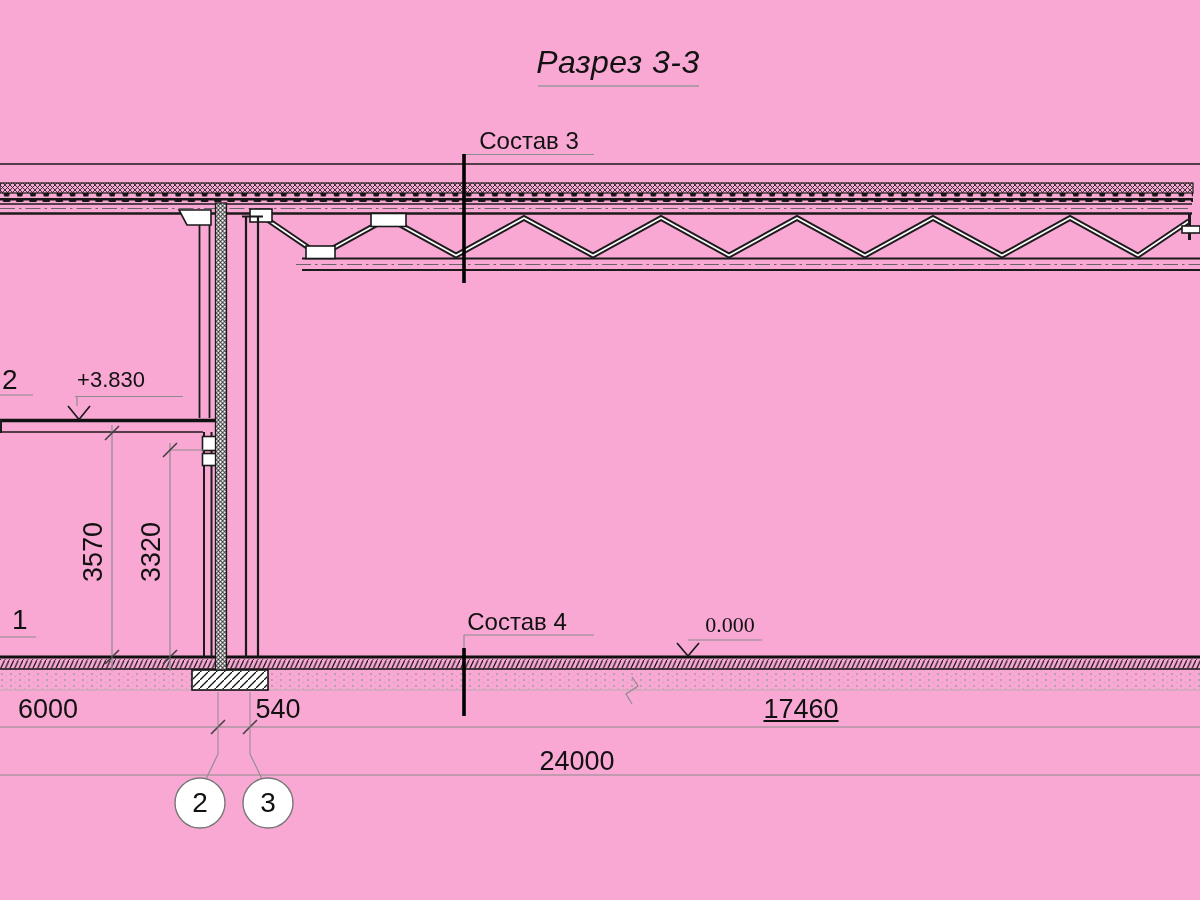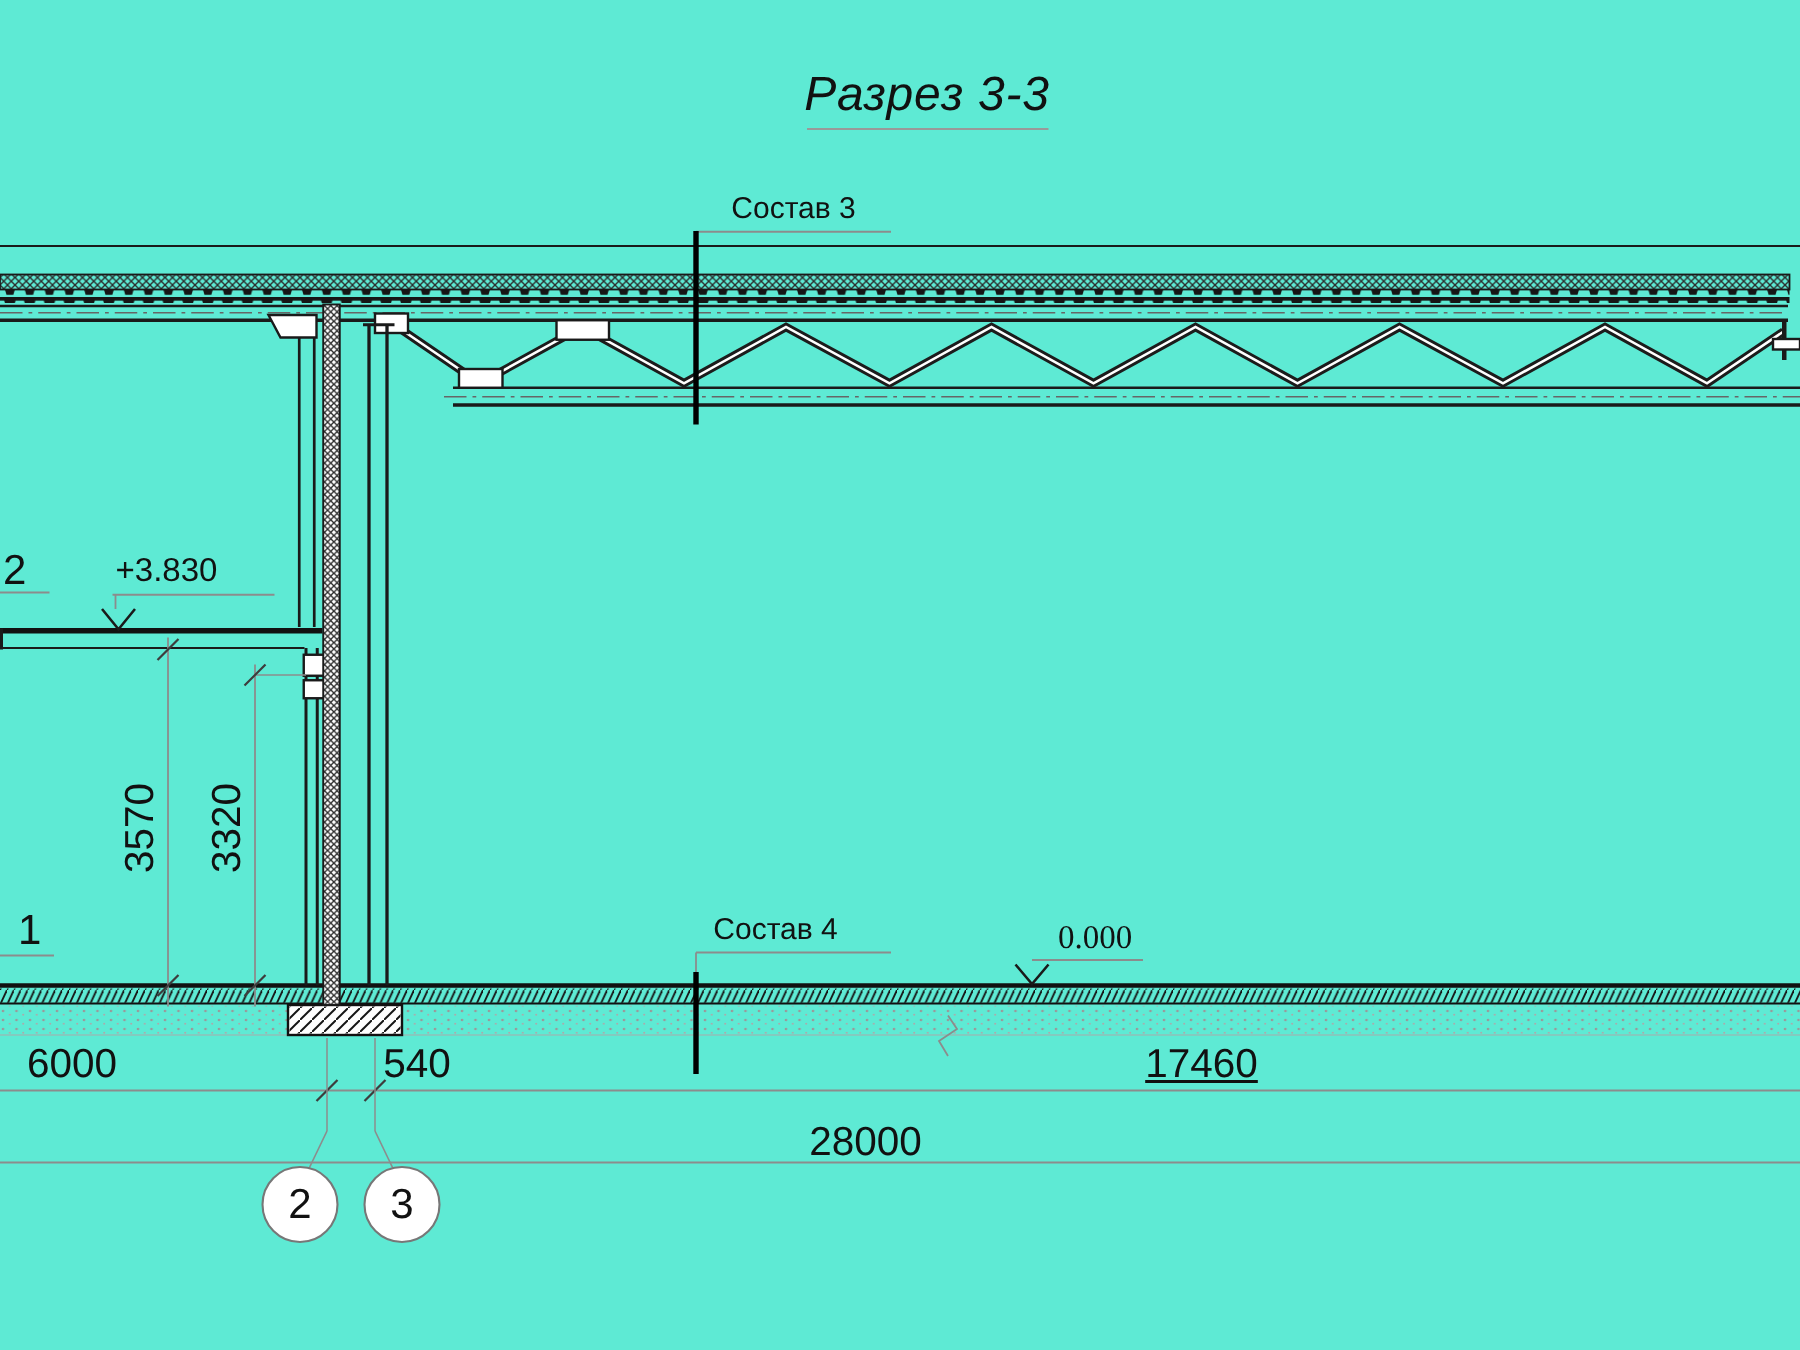--- a/index.html
+++ b/index.html
@@ -1,23 +1,23 @@
 <!DOCTYPE html>
 <html><head>
 <meta charset="utf-8">
 <style>
   html,body{margin:0;padding:0;background:#fff;}
-  #canvas{position:relative;width:1200px;height:900px;background:#5eead4;overflow:hidden;
+  #canvas{position:relative;width:1200px;height:900px;background:#f9a8d4;overflow:hidden;
           font-family:"Liberation Sans",sans-serif;}
   #linework{position:absolute;left:0;top:0;}
   .lbl{position:absolute;color:#111;white-space:nowrap;line-height:1.0;
        font-family:"Liberation Sans",sans-serif;}
   .ctr{text-align:center;}
   .title{font-size:32px;font-style:italic;letter-spacing:0.5px;}
-  .marker{font-size:20px;}
+  .marker{font-size:24px;}
   .elev{font-size:22px;}
   .dim{font-size:27px;}
   .vdim{transform:rotate(-90deg);transform-origin:center center;}
   .callout{font-size:28px;}
   .bubble{font-size:28px;line-height:30px;}
 </style>
 </head>
 <body>
 
 <div id="canvas">
@@ -149,21 +149,21 @@
 
   <div class="lbl elev ctr" style="left:61px;top:369px;width:100px;">+3.830</div>
   <div class="lbl elev ctr" style="left:680px;top:614px;width:100px;font-family:Liberation Serif, serif;">0.000</div>
 
   <div class="lbl dim vdim ctr" style="left:49px;top:538px;width:90px;height:28px;">3570</div>
   <div class="lbl dim vdim ctr" style="left:107px;top:538px;width:90px;height:28px;">3320</div>
 
   <div class="lbl dim ctr" style="left:-12px;top:696px;width:120px;">6000</div>
   <div class="lbl dim ctr" style="left:218px;top:696px;width:120px;">540</div>
   <div class="lbl dim ctr" style="left:741px;top:696px;width:120px;text-decoration:underline;">17460</div>
-  <div class="lbl dim ctr" style="left:517px;top:748px;width:120px;">28000</div>
+  <div class="lbl dim ctr" style="left:517px;top:748px;width:120px;">24000</div>
 
   <div class="lbl callout" style="left:2px;top:366px;">2</div>
   <div class="lbl callout" style="left:12px;top:606px;">1</div>
 
   <div class="lbl bubble ctr" style="left:175px;top:788px;width:50px;height:30px;">2</div>
   <div class="lbl bubble ctr" style="left:243px;top:788px;width:50px;height:30px;">3</div>
 
 </div>
 
 </body></html>

